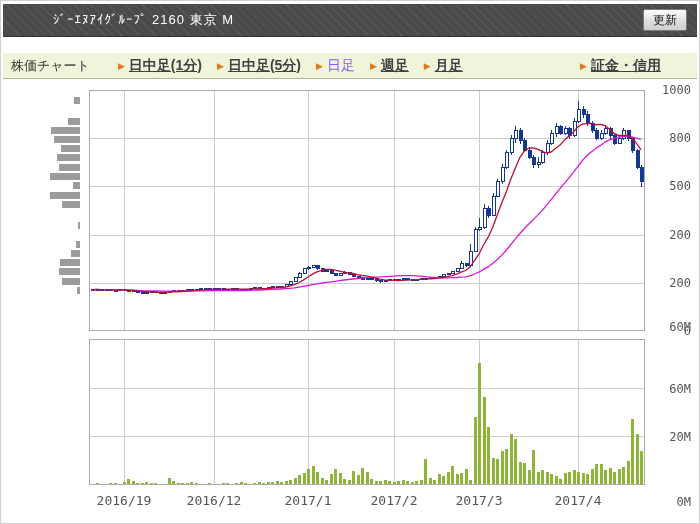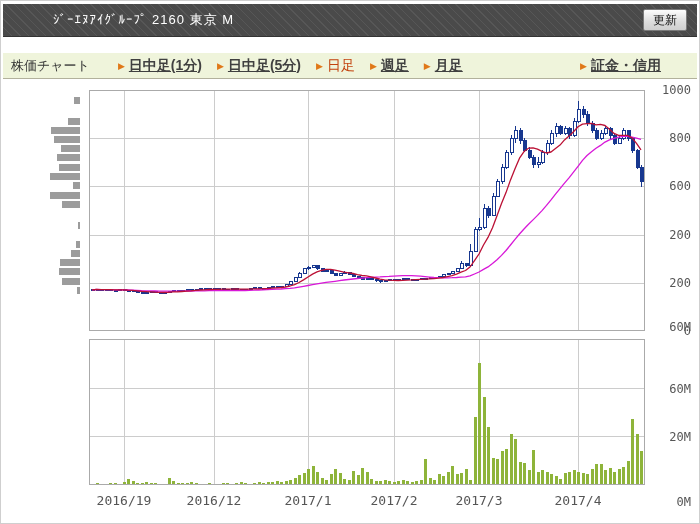--- a/index.html
+++ b/index.html
@@ -19,21 +19,21 @@
         border:1px solid #7a7a7a;border-radius:2px;cursor:pointer;
         font-family:"Liberation Sans",sans-serif;}
   
   .nav{position:absolute;left:2px;right:2px;top:52px;height:25px;
         background:#eff4db;border-bottom:1px solid #b2b19c;
         display:flex;align-items:center;font-size:13px;}
   .nav-label{margin-left:8px;margin-right:28px;color:#333;}
   .nav-item{display:flex;align-items:center;margin-right:15px;white-space:nowrap;}
   .nav-item .arrow{color:#e07818;font-size:9px;margin-right:4px;}
   .nav-link{font-weight:bold;color:#404040;text-decoration:underline;cursor:pointer;font-size:14px;}
-  .nav-item.current .nav-cur{font-weight:normal;color:#c2410c;text-decoration:none;font-size:14px;}
+  .nav-item.current .nav-cur{font-weight:normal;color:#8b5cf6;text-decoration:none;font-size:14px;}
   .nav-item.right{margin-left:auto;margin-right:36px;}
   
   .charts{position:absolute;inset:0;}
   .charts svg{position:absolute;}
   #histSvg{left:45px;top:89px;}
   #priceSvg{left:88px;top:89px;}
   #volSvg{left:88px;top:338px;}
   .axis-label{position:absolute;color:#555;
         font-family:"DejaVu Sans Mono",monospace;font-size:12px;line-height:12px;}
   .axis-label.y{width:46px;text-align:right;}
@@ -498,21 +498,21 @@
           <rect x="533" y="127.75" width="3" height="17.25" fill="#8eb43a"></rect>
           <rect x="538" y="121.66666666666667" width="3" height="23.33333333333333" fill="#8eb43a"></rect>
           <rect x="542" y="80.3" width="3" height="64.7" fill="#8eb43a"></rect>
           <rect x="547" y="94.9" width="3" height="50.099999999999994" fill="#8eb43a"></rect>
           <rect x="551" y="111.93333333333334" width="3" height="33.06666666666666" fill="#8eb43a"></rect>
         </g>
       </svg>
     <div id="labels">
         <div class="axis-label y" style="left: 644px; top: 83px;">1000</div>
         <div class="axis-label y" style="left: 644px; top: 131px;">800</div>
-        <div class="axis-label y" style="left: 644px; top: 179px;">600</div>
+        <div class="axis-label y" style="left: 644px; top: 179px;">500</div>
         <div class="axis-label y" style="left: 644px; top: 228px;">200</div>
         <div class="axis-label y" style="left: 644px; top: 276px;">200</div>
         <div class="axis-label y" style="left: 644px; top: 324px;">0</div>
         <div class="axis-label y" style="left: 644px; top: 320px; text-align: right;">60M</div>
         <div class="axis-label y" style="left: 644px; top: 382px;">60M</div>
         <div class="axis-label y" style="left: 644px; top: 430px;">20M</div>
         <div class="axis-label y" style="left: 644px; top: 495px;">0M</div>
         <div class="axis-label x" style="left: 90px; top: 494px;">2016/19</div>
         <div class="axis-label x" style="left: 180px; top: 494px;">2016/12</div>
         <div class="axis-label x" style="left: 274px; top: 494px;">2017/1</div>

